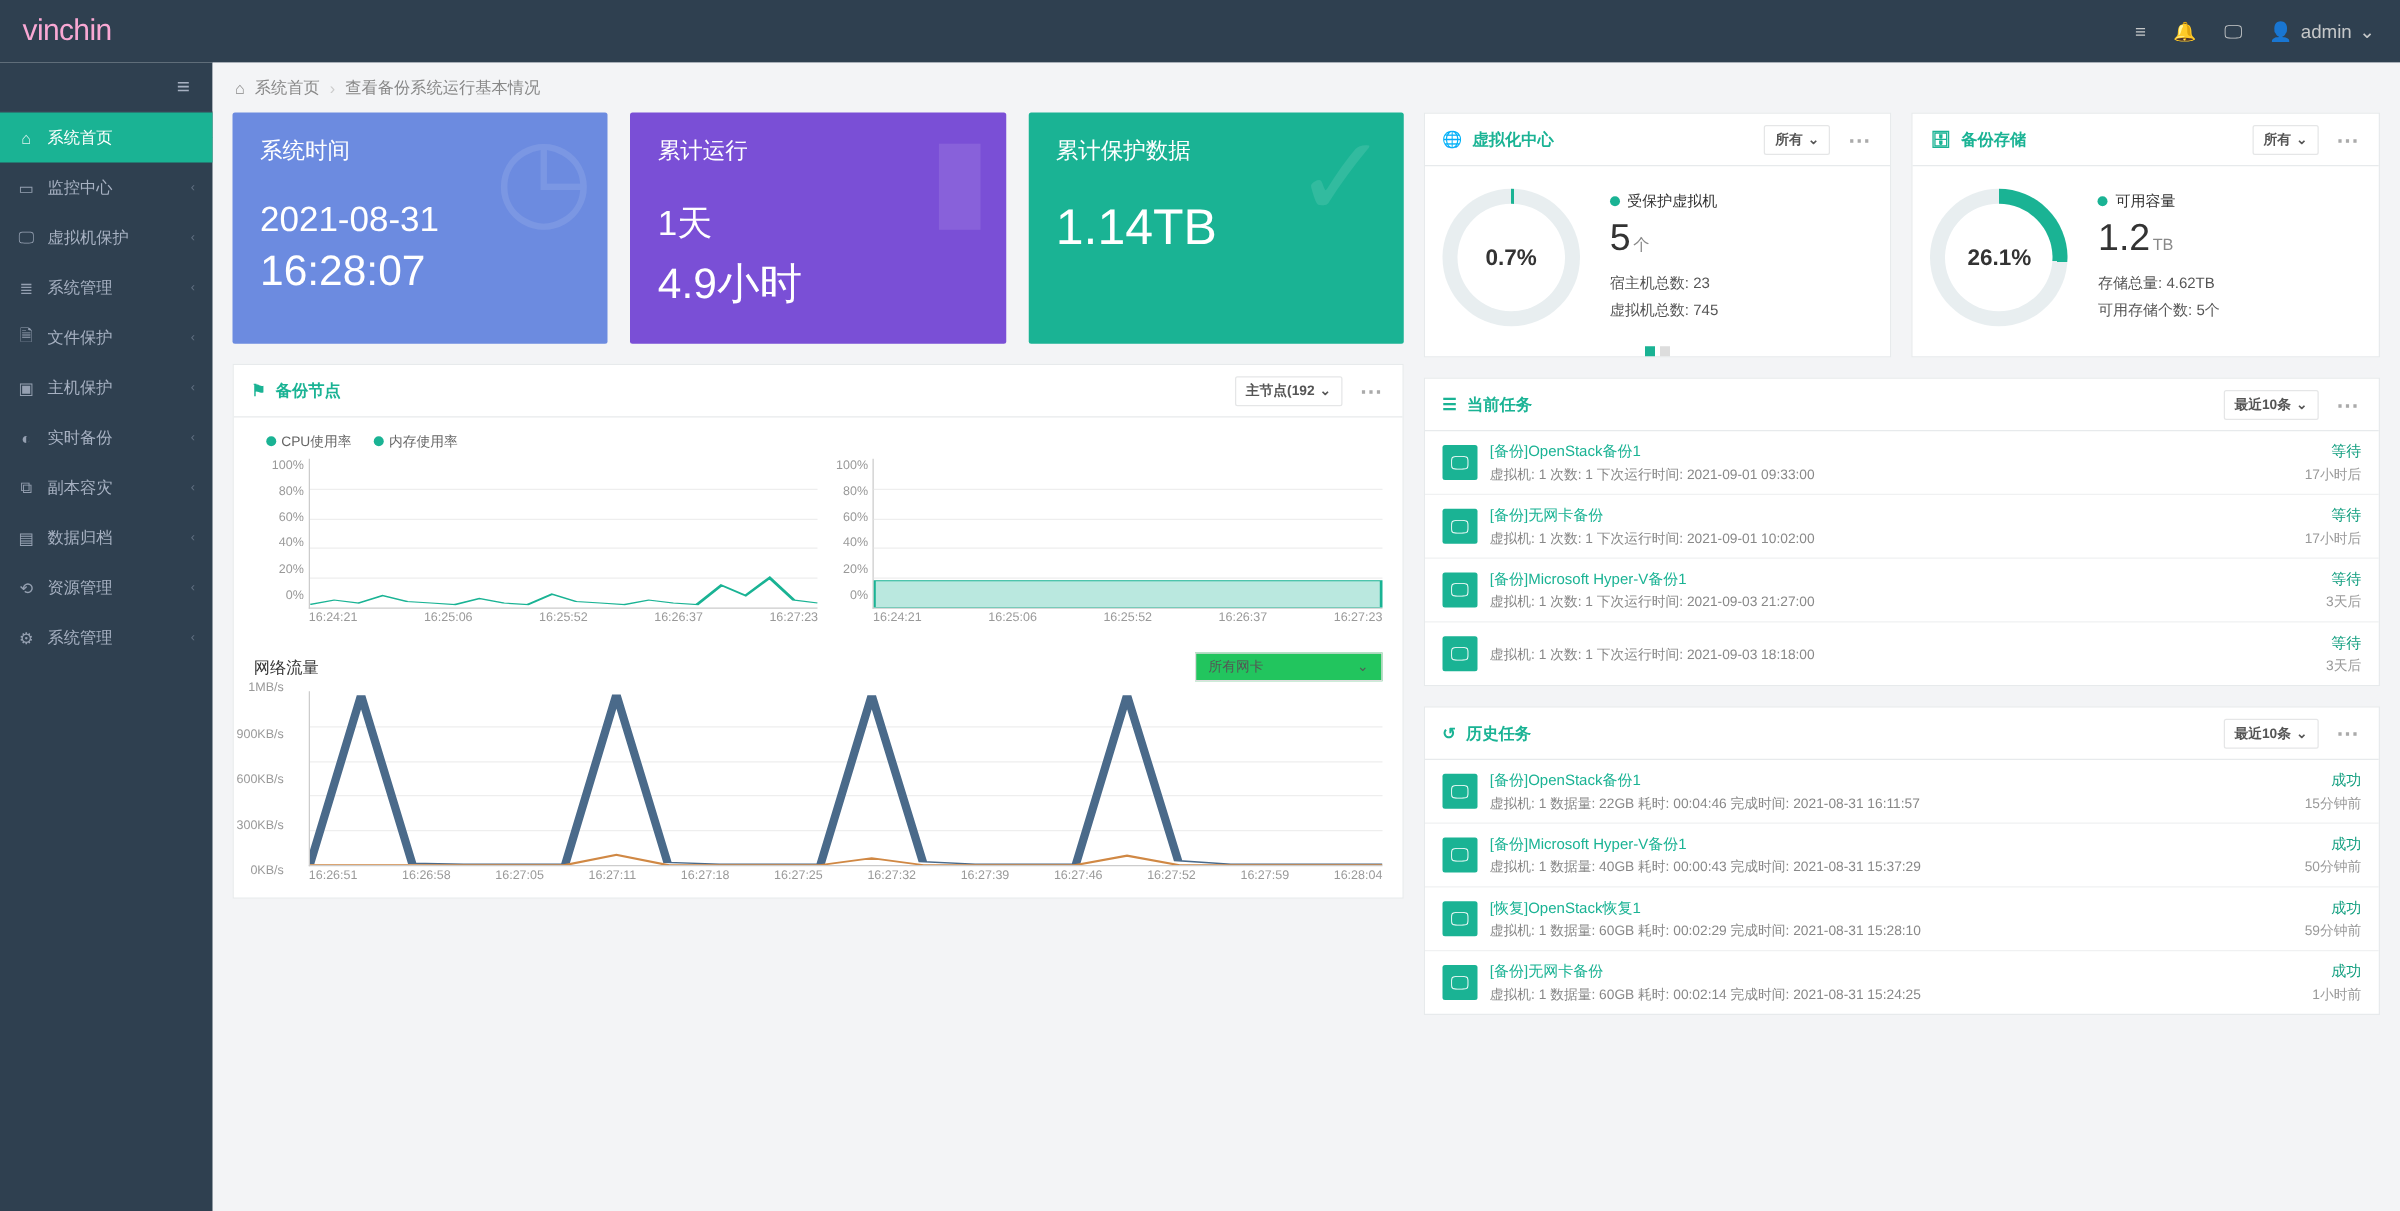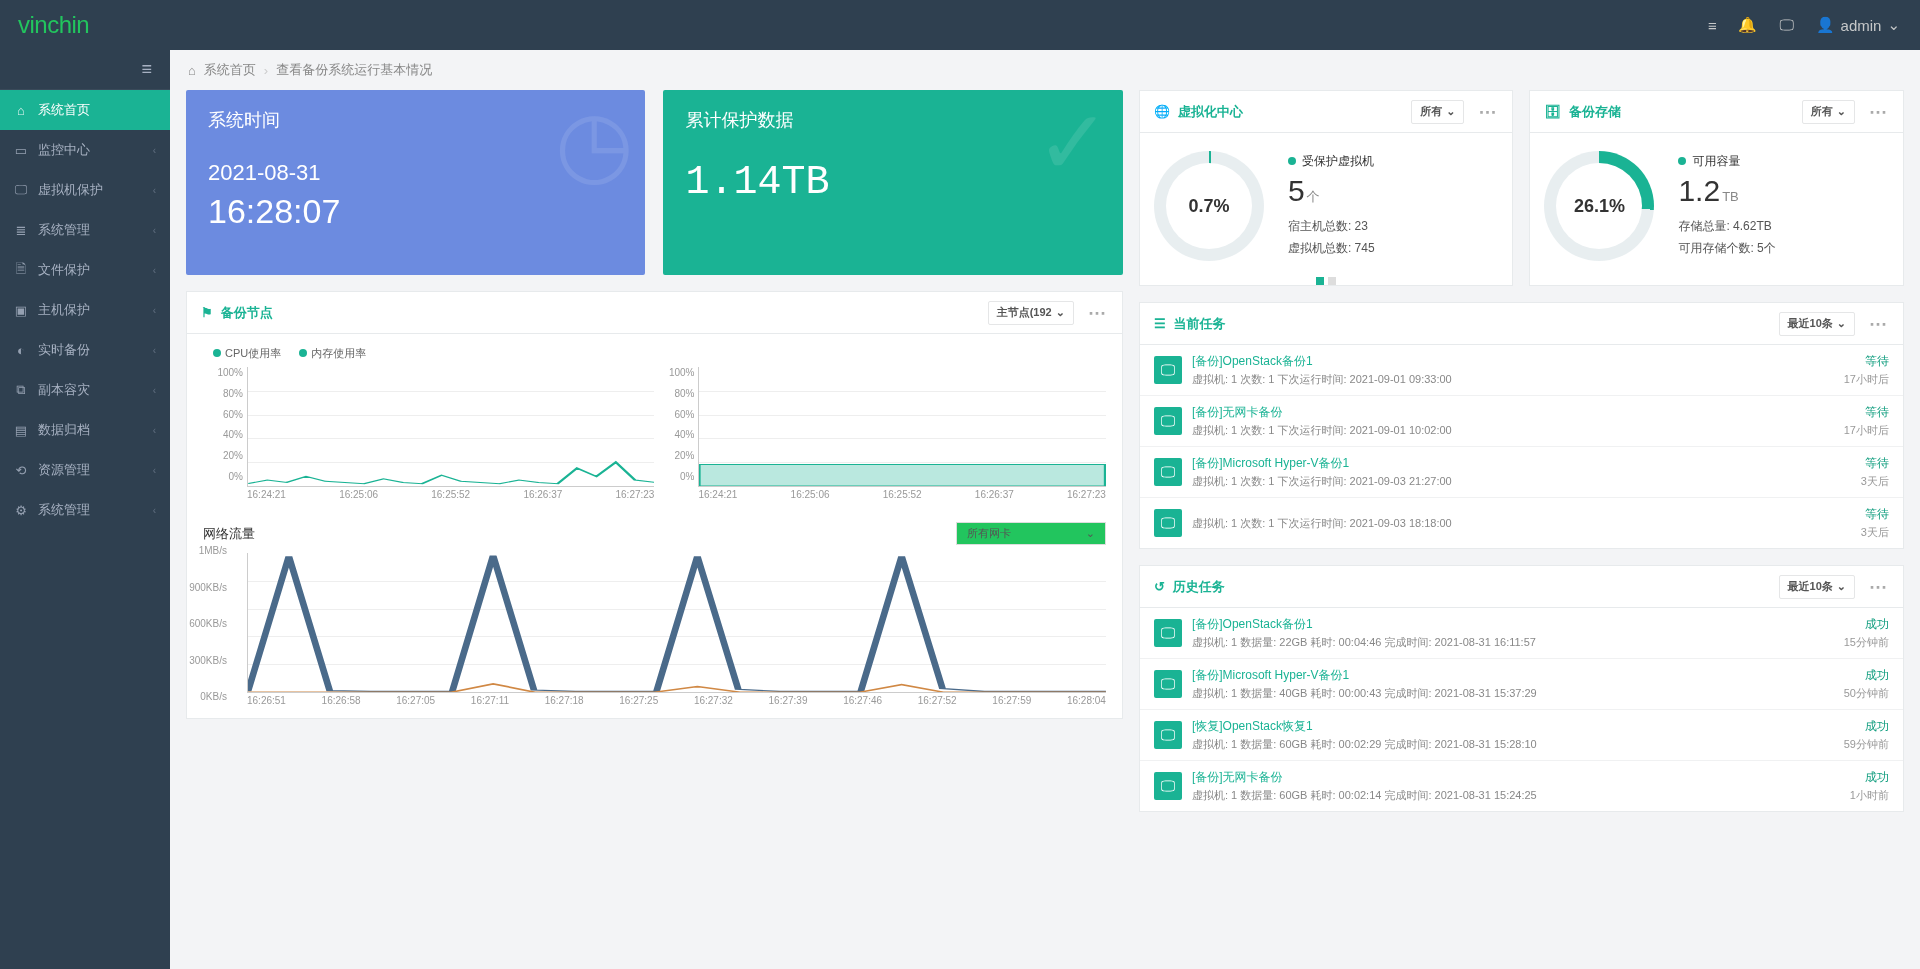--- a/index.html
+++ b/index.html
@@ -1,41 +1,41 @@
 <!DOCTYPE html>
 <html><head>
 <meta charset="utf-8">
 <style>
 * { margin: 0; padding: 0; box-sizing: border-box; }
 body { font-family: -apple-system, "Helvetica Neue", Arial, sans-serif; font-size: 12px; background: #f3f4f6; color: #333; }
 .topbar { height: 50px; background: #2f4050; display: flex; align-items: center; justify-content: space-between; padding: 0 20px 0 10px; }
-.logo { color: #22c55e; font-size: 24px; font-weight: 300; padding-left: 8px; font-family: Arial, sans-serif; letter-spacing: -0.5px; }
+.logo { color: #f9a8d4; font-size: 24px; font-weight: 300; padding-left: 8px; font-family: Arial, sans-serif; letter-spacing: -0.5px; }
 .topbar-right { display: flex; align-items: center; gap: 22px; color: #c6c8c9; }
 .topbar-right span { cursor: pointer; font-size: 15px; }
 .user-drop { display: flex; align-items: center; gap: 6px; font-size: 13px; }
 
 .layout { display: flex; height: calc(100vh - 50px); }
 .sidebar { width: 170px; background: #2f4050; color: #a7b1c2; display: flex; flex-direction: column; }
 .collapse-btn { height: 40px; display: flex; align-items: center; justify-content: flex-end; padding-right: 18px; color: #a7b1c2; font-size: 18px; border-bottom: 1px solid #3a4a5a; }
 .nav-item { height: 40px; display: flex; align-items: center; padding: 0 14px; gap: 10px; cursor: pointer; font-size: 13px; position: relative; }
 .nav-item.active { background: #1ab394; color: #fff; }
 .nav-item.active::after { content: ""; position: absolute; right: -8px; top: 50%; transform: translateY(-50%); border: 8px solid transparent; border-left-color: #1ab394; }
 .nav-item .chev { margin-left: auto; font-size: 10px; color: #627082; }
 .nav-icon { width: 14px; text-align: center; opacity: 0.85; }
 
 .main { flex: 1; overflow: auto; padding: 0; }
 .breadcrumb { height: 40px; display: flex; align-items: center; padding: 0 18px; color: #888; gap: 8px; font-size: 13px; background: #f3f4f6; }
 .breadcrumb .sep { color: #ccc; }
 .content { padding: 0 16px 20px 16px; display: flex; gap: 16px; flex-wrap: wrap; }
 .tile { flex: 1; height: 185px; border-radius: 2px; color: #fff; padding: 18px 22px; position: relative; overflow: hidden; }
 .tile .bg-icon { position: absolute; right: 12px; top: 8px; opacity: 0.10; font-size: 90px; line-height: 1; }
 .tile h4 { font-size: 18px; font-weight: 400; margin-bottom: 28px; }
-.tile .line1 { font-size: 22px; margin-bottom: 6px; font-weight: 400; }
+.tile .line1 { font-size: 28px; margin-bottom: 6px; font-weight: 400; }
 .tile .line2 { font-size: 34px; font-weight: 400; }
-.tile.one-line .line2 { font-size: 40px; margin-top: 16px; font-family: Liberation Mono, monospace; }
+.tile.one-line .line2 { font-size: 40px; margin-top: 16px; }
 .t-blue { background: #6c8be0; }
 .t-purple { background: #7a4fd6; }
 .t-green { background: #1ab394; }
 
 .panel { background: #fff; border: 1px solid #e7eaec; }
 .panel-hd { height: 42px; display: flex; align-items: center; padding: 0 14px; border-bottom: 1px solid #e7eaec; gap: 8px; color: #1ab394; font-weight: 600; font-size: 13px; }
 .panel-hd .spacer { flex: 1; }
 .sel { border: 1px solid #e5e6e7; background: #fff; height: 24px; font-size: 11px; color: #555; padding: 0 8px; border-radius: 2px; display: flex; align-items: center; gap: 4px; cursor: pointer; margin-left: 25px; }
 .dots { color: #aaa; font-size: 18px; cursor: pointer; letter-spacing: 2px; margin-left: 6px; }
 .pager-dots { display:flex; gap:4px; justify-content:center; padding-top: 6px;}
@@ -172,20 +172,26 @@
     <div class="content">
 
       <div class="col-left">
         <div class="tiles-row">
           <div class="tile t-blue">
             <span class="bg-icon">◷</span>
             <h4>系统时间</h4>
             <div class="line1">2021-08-31</div>
             <div class="line2">16:28:07</div>
           </div>
+          <div class="tile t-purple">
+            <span class="bg-icon">▮</span>
+            <h4>累计运行</h4>
+            <div class="line1">1天</div>
+            <div class="line2">4.9小时</div>
+          </div>
           <div class="tile t-green one-line">
             <span class="bg-icon">✓</span>
             <h4>累计保护数据</h4>
             <div class="line2">1.14TB</div>
           </div>
         </div>
 
         <div class="panel">
           <div class="panel-hd">
             <span>⚑</span>

